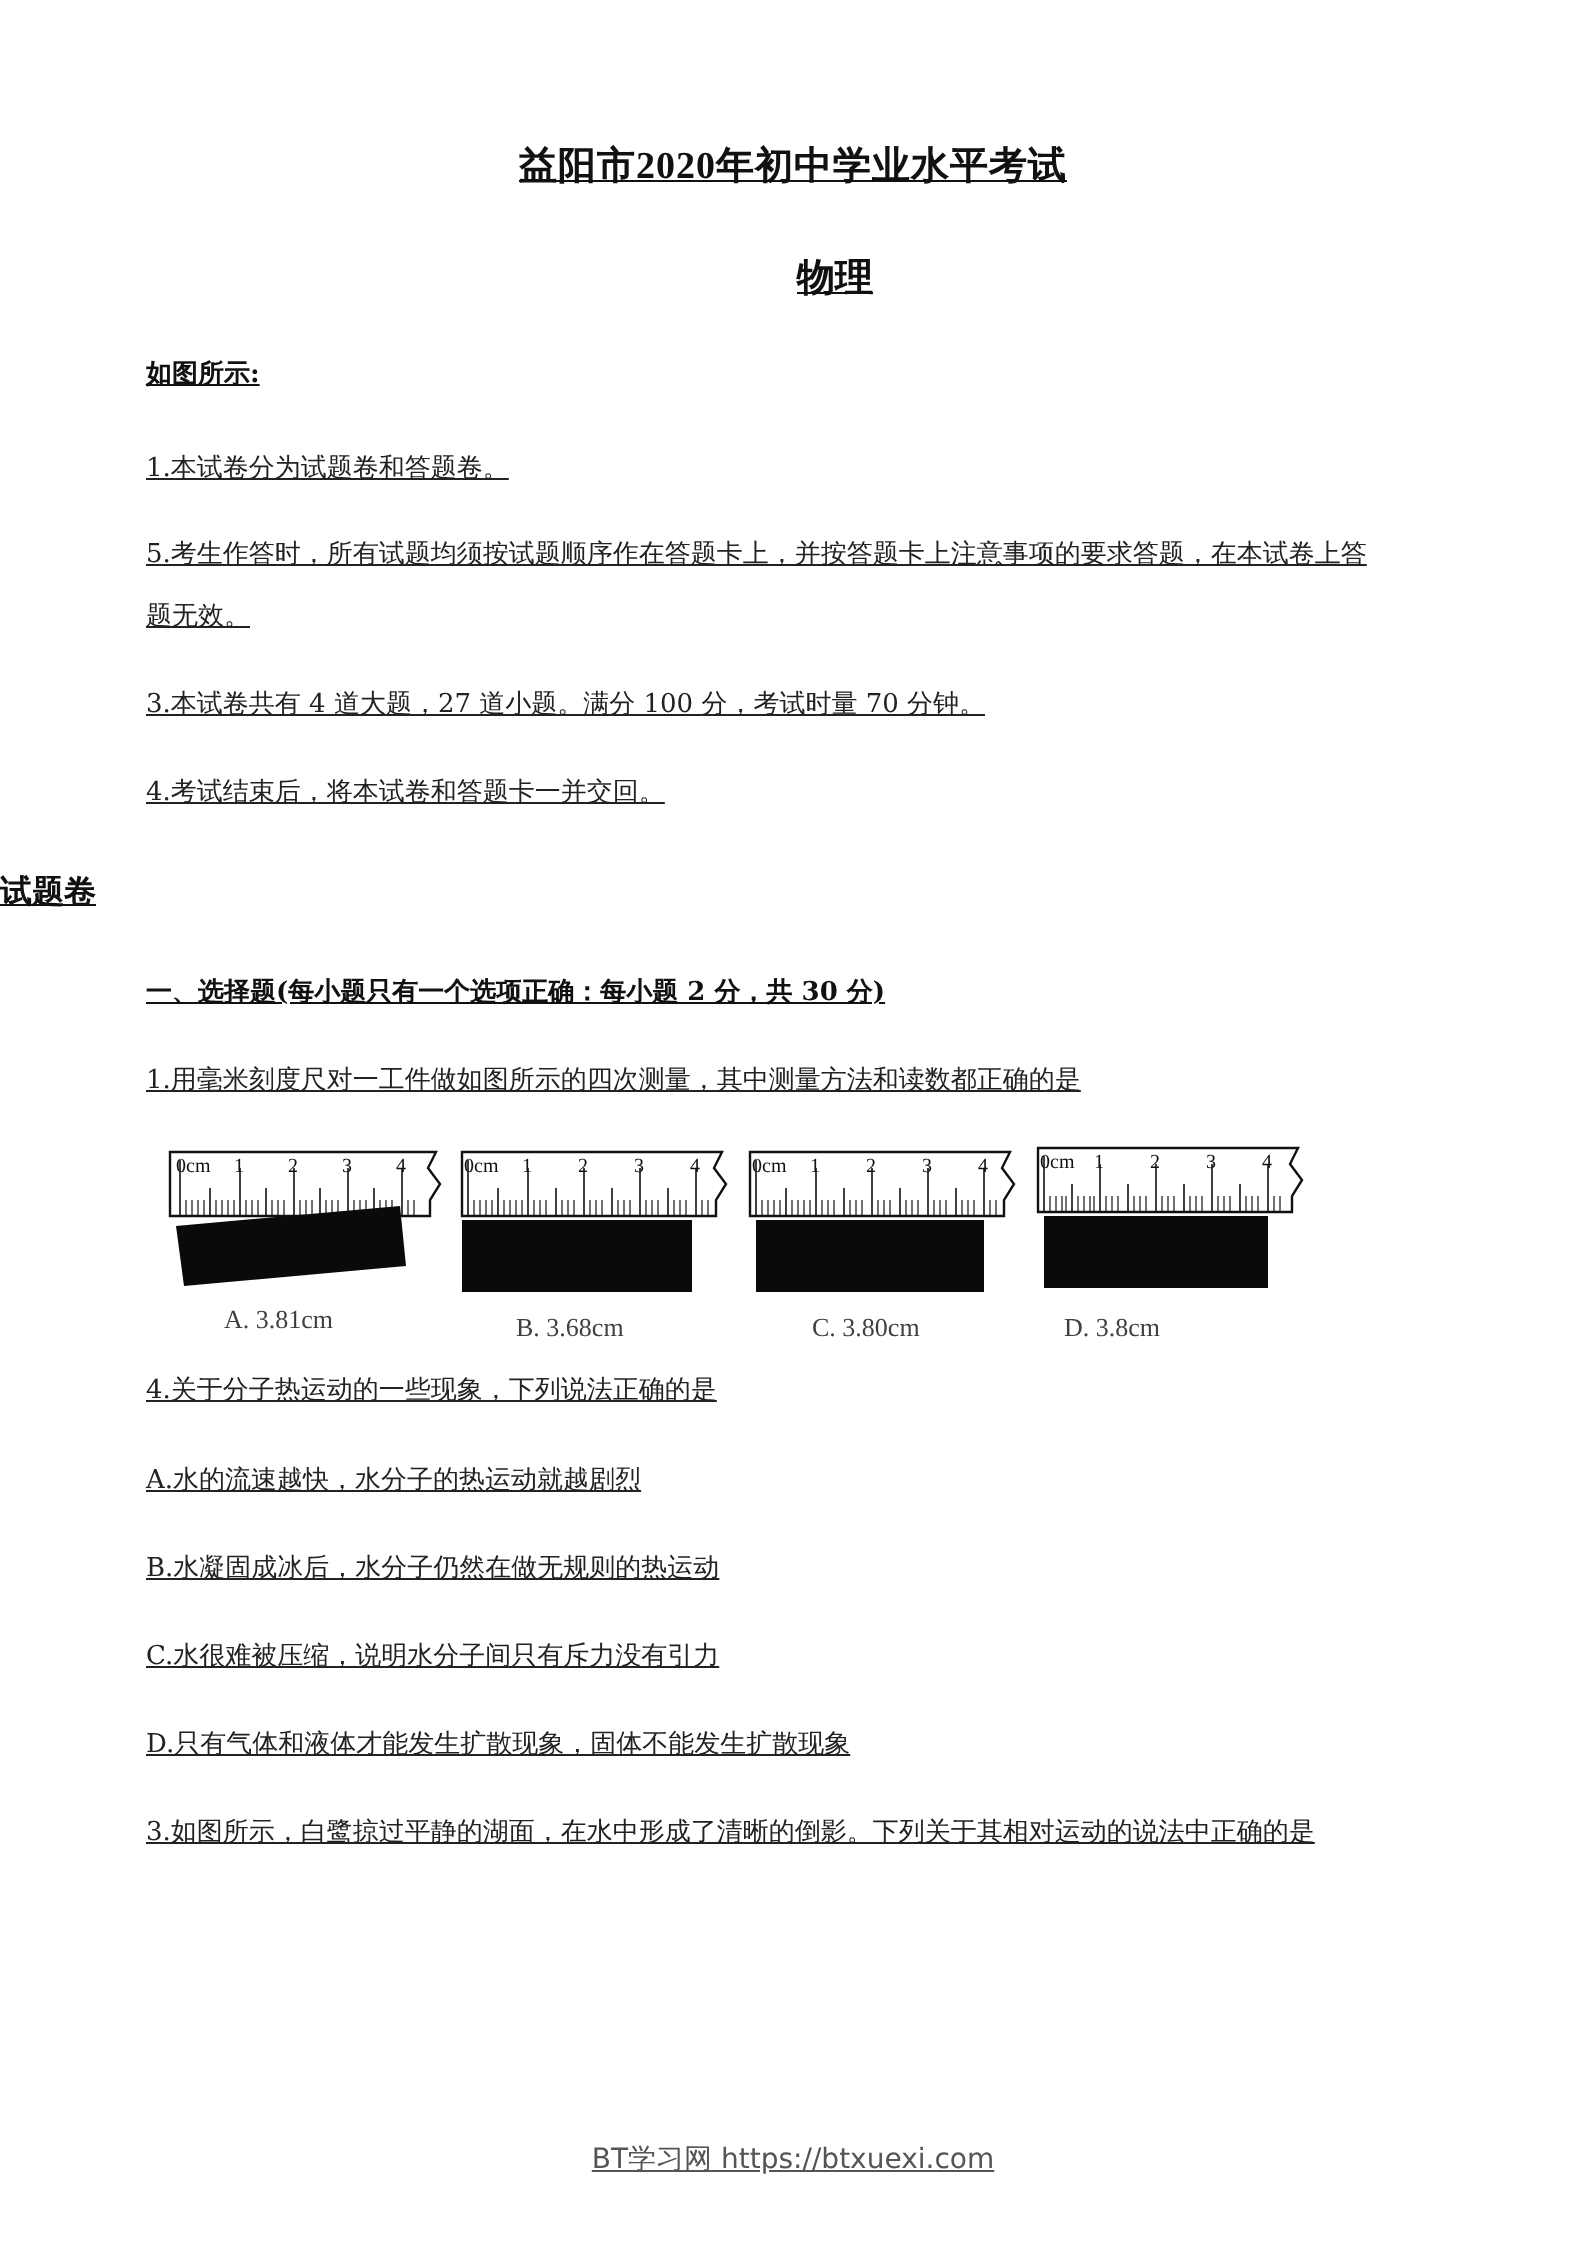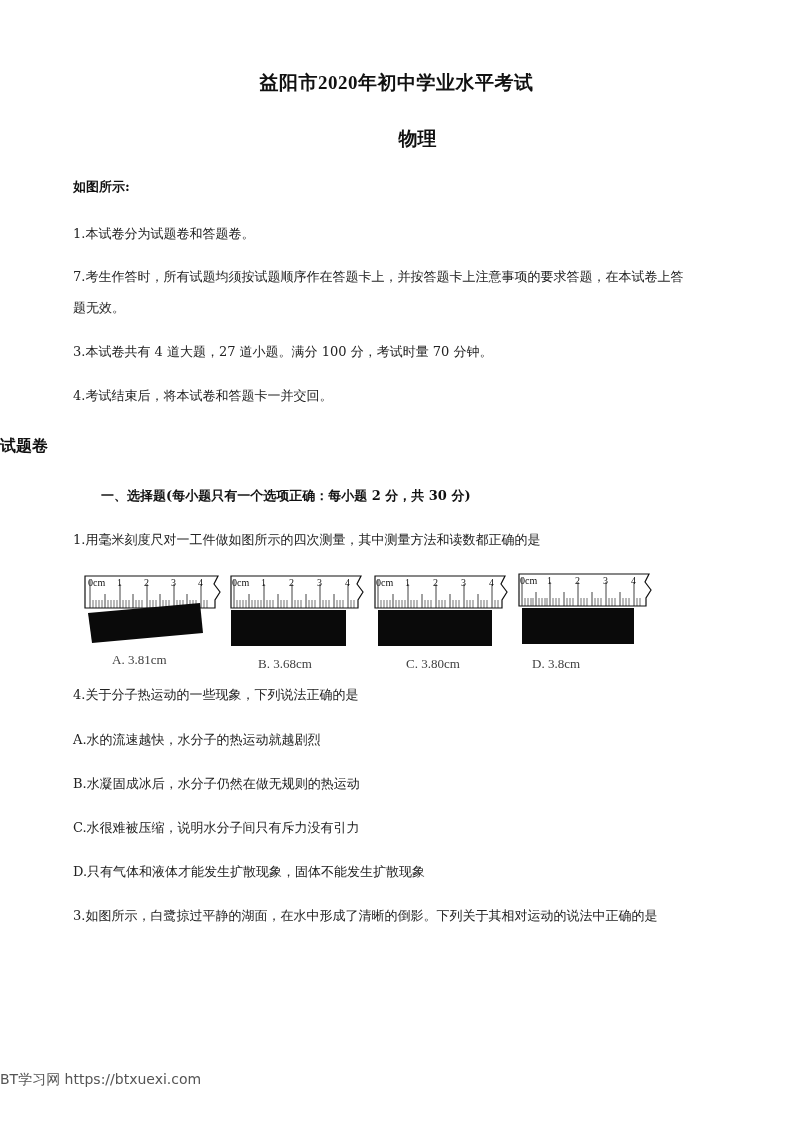--- a/index.html
+++ b/index.html
@@ -2,60 +2,60 @@
 <html><head>
   <meta charset="utf-8">
   <style>
     html, body { margin: 0; padding: 0; background: #ffffff; }
     body {
       width: 793px; height: 1122px; position: relative; overflow: hidden;
       font-family: "DejaVu Serif", "Liberation Serif", serif;
       color: #111;
     }
     .page { position: absolute; left: 0; top: 0; width: 793px; height: 1122px; }
-    .abs { position: absolute; white-space: nowrap; }
+    .abs { position: absolute; white-space: nowrap; text-decoration: underline; }
     .title {
       left: 0; width: 793px; text-align: center; top: 70px;
       font-size: 19px; font-weight: bold; letter-spacing: 0.5px;
       font-family: "Liberation Serif", "DejaVu Serif", serif;
     }
     .subtitle {
       left: 0; width: 793px; text-align: center; top: 126px;
       font-size: 19px; font-weight: bold; padding-left: 21px;
     }
     .heading-notes { left: 73px; top: 178px; font-size: 13px; font-weight: bold; }
     .line { left: 73px; font-size: 13px; color: #222; }
     .section-title {
       left: 0; width: 793px; text-align: left; top: 436px;
       font-size: 16px; font-weight: bold;
     }
-    .part-title { left: 73px; top: 487px; font-size: 13px; font-weight: bold; margin-left: 28px; }
+    .part-title { left: 73px; top: 487px; font-size: 13px; font-weight: bold; }
     .figure { position: absolute; left: 80px; top: 570px; width: 590px; height: 110px; }
     .ruler-fig { position: absolute; top: 0; }
     .ruler-caption {
       position: absolute; font-size: 13px; color: #404040;
       font-family: "Liberation Serif", "DejaVu Serif", serif;
     }
     .footer {
-      left: 0; width: 793px; top: 1071px;
+      left: 0; width: 793px; text-align: center; top: 1071px;
       font-size: 14px; color: #555;
       font-family: "DejaVu Sans", "Liberation Sans", sans-serif;
     }
   </style>
 </head>
 <body>
 
 <div class="page">
 
   <div class="abs title">益阳市2020年初中学业水平考试</div>
   <div class="abs subtitle">物理</div>
 
   <div class="abs heading-notes">如图所示:</div>
   <div class="abs line" style="top:225px">1.本试卷分为试题卷和答题卷。</div>
-  <div class="abs line" style="top:268px">7.考生作答时，所有试题均须按试题顺序作在答题卡上，并按答题卡上注意事项的要求答题，在本试卷上答</div>
+  <div class="abs line" style="top:268px">5.考生作答时，所有试题均须按试题顺序作在答题卡上，并按答题卡上注意事项的要求答题，在本试卷上答</div>
   <div class="abs line" style="top:299px">题无效。</div>
   <div class="abs line" style="top:343px">3.本试卷共有 4 道大题，27 道小题。满分 100 分，考试时量 70 分钟。</div>
   <div class="abs line" style="top:387px">4.考试结束后，将本试卷和答题卡一并交回。</div>
 
   <div class="abs section-title">试题卷</div>
   <div class="abs part-title">一、选择题(每小题只有一个选项正确：每小题 2 分，共 30 分)</div>
 
   <div class="abs line" style="top:531px">1.用毫米刻度尺对一工件做如图所示的四次测量，其中测量方法和读数都正确的是</div>
 
   <div class="figure">

